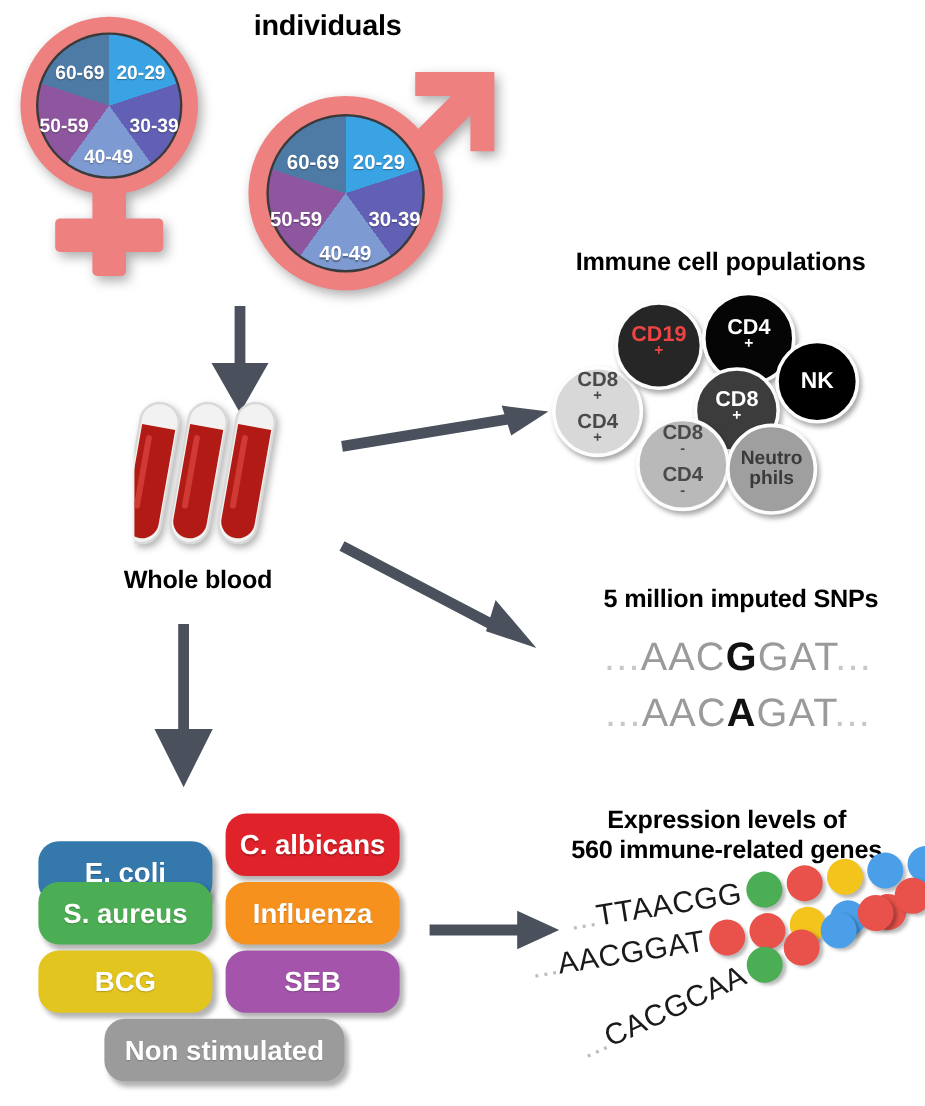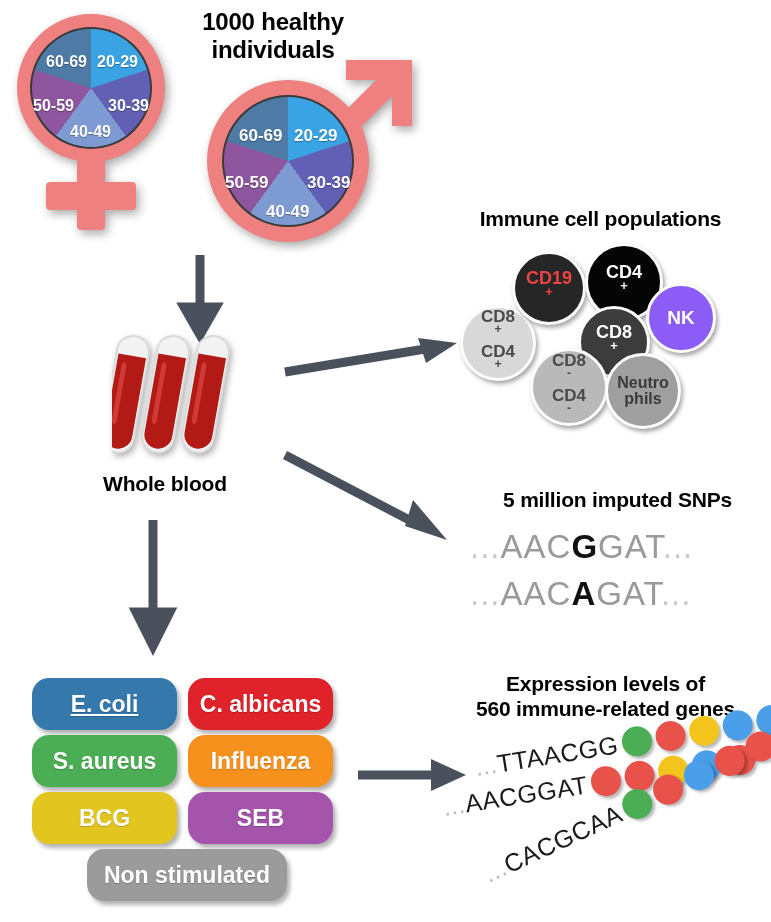--- a/index.html
+++ b/index.html
@@ -43,21 +43,21 @@
     justify-content:center;text-align:center;font-weight:bold;
     border:3px solid #fdfdfd;box-sizing:border-box;line-height:1.03;
     box-shadow:2px 3px 4px rgba(0,0,0,.35);
   }
   .cell span{display:block;}
   .sup{font-size:.72em;vertical-align:super;line-height:0;}
 
   
   #snp-box{left:470px;top:528px;width:290px;height:90px;}
   .snp-row{
-    position:absolute;left:0;width:290px;text-align:left;
+    position:absolute;left:0;width:290px;text-align:center;
     font-family:"Liberation Sans","DejaVu Sans",sans-serif;
     font-size:33px;letter-spacing:1px;white-space:nowrap;
   }
   .snp-dim{color:#c8c8c8;}
   .snp-mid{color:#9a9a9a;}
   .snp-hi{color:#111;font-weight:bold;}
 
   
   .stim{
     position:absolute;border-radius:17px;display:flex;align-items:center;
@@ -71,21 +71,20 @@
           display:flex;align-items:center;}
   .strand .seqtxt{font-size:25px;color:#1a1a1a;letter-spacing:.5px;}
   .strand .lead{color:#bcbcbc;}
   .bead{width:30px;height:30px;border-radius:50%;margin-left:4px;
         box-shadow:2px 3px 3px rgba(0,0,0,.28);flex:0 0 auto;}
 </style>
 </head>
 <body>
 
 <div class="abs hdr" id="title-cohort">
-  <div>1000 healthy</div>
   <div>individuals</div>
 </div>
 
 <div class="abs gender" id="female-symbol" style="left:8px;top:10px;width:180px;height:230px;">
   <svg width="180" height="230" viewBox="0 0 180 230">
     <circle cx="83" cy="78" r="74" fill="#ee8080"></circle>
     <rect x="69" y="142" width="28" height="78" rx="4" fill="#ee8080"></rect>
     <rect x="38" y="172" width="90" height="28" rx="4" fill="#ee8080"></rect>
   </svg>
   <div class="pie-wrap" style="left:22px;top:17px;width:122px;height:122px;background:#3a3a3a;">
@@ -174,21 +173,21 @@
   </div>
 
   <div class="cell" style="left:125px;top:0px;width:78px;height:78px;background:#050505;color:#ffffff;font-size:18px;">
     <div><span>CD4</span><sup class="sup">+</sup></div>
   </div>
 
   <div class="cell" style="left:118px;top:63px;width:72px;height:72px;background:#3c3c3c;color:#ffffff;font-size:18px;">
     <div><span>CD8</span><sup class="sup">+</sup></div>
   </div>
 
-  <div class="cell" style="left:186px;top:40px;width:70px;height:70px;background:#8b5cf6;color:#ffffff;font-size:19px;">
+  <div class="cell" style="left:186px;top:40px;width:70px;height:70px;background:#000000;color:#ffffff;font-size:19px;">
     <div>
         <span>NK</span>
       </div>
   </div>
 
   <div class="cell" style="left:70px;top:105px;width:78px;height:78px;background:#b9b9b9;color:#4a4a4a;font-size:17px;">
     <div>
       <span><span>CD8</span><sup class="sup">-</sup></span>
       <span><span>CD4</span><sup class="sup">-</sup></span>
     </div>
@@ -206,21 +205,21 @@
 <div class="abs hdr" id="title-snp">5 million imputed SNPs</div>
 <div class="abs" id="snp-box">
   <div class="snp-row" style="top:0px;">
     <span class="snp-dim">...</span><span class="snp-mid">AAC</span><span class="snp-hi">G</span><span class="snp-mid">GAT</span><span class="snp-dim">...</span>
   </div>
   <div class="snp-row" style="top:47px;">
     <span class="snp-dim">...</span><span class="snp-mid">AAC</span><span class="snp-hi">A</span><span class="snp-mid">GAT</span><span class="snp-dim">...</span>
   </div>
 </div>
 
-<div class="stim" style="left:32px;top:678px;width:145px;height:52px;background:#3478ac;text-decoration:underline;">
+<div class="stim" style="left:32px;top:701px;width:145px;height:52px;background:#3478ac;text-decoration:underline;">
   <span>E. coli</span>
 </div>
 <div class="stim" style="left:188px;top:678px;width:145px;height:52px;background:#e0232a;">
   <span>C. albicans</span>
 </div>
 <div class="stim" style="left:32px;top:735px;width:145px;height:52px;background:#4cae54;">
   <span>S. aureus</span>
 </div>
 <div class="stim" style="left:188px;top:735px;width:145px;height:52px;background:#f7911e;">
   <span>Influenza</span>

